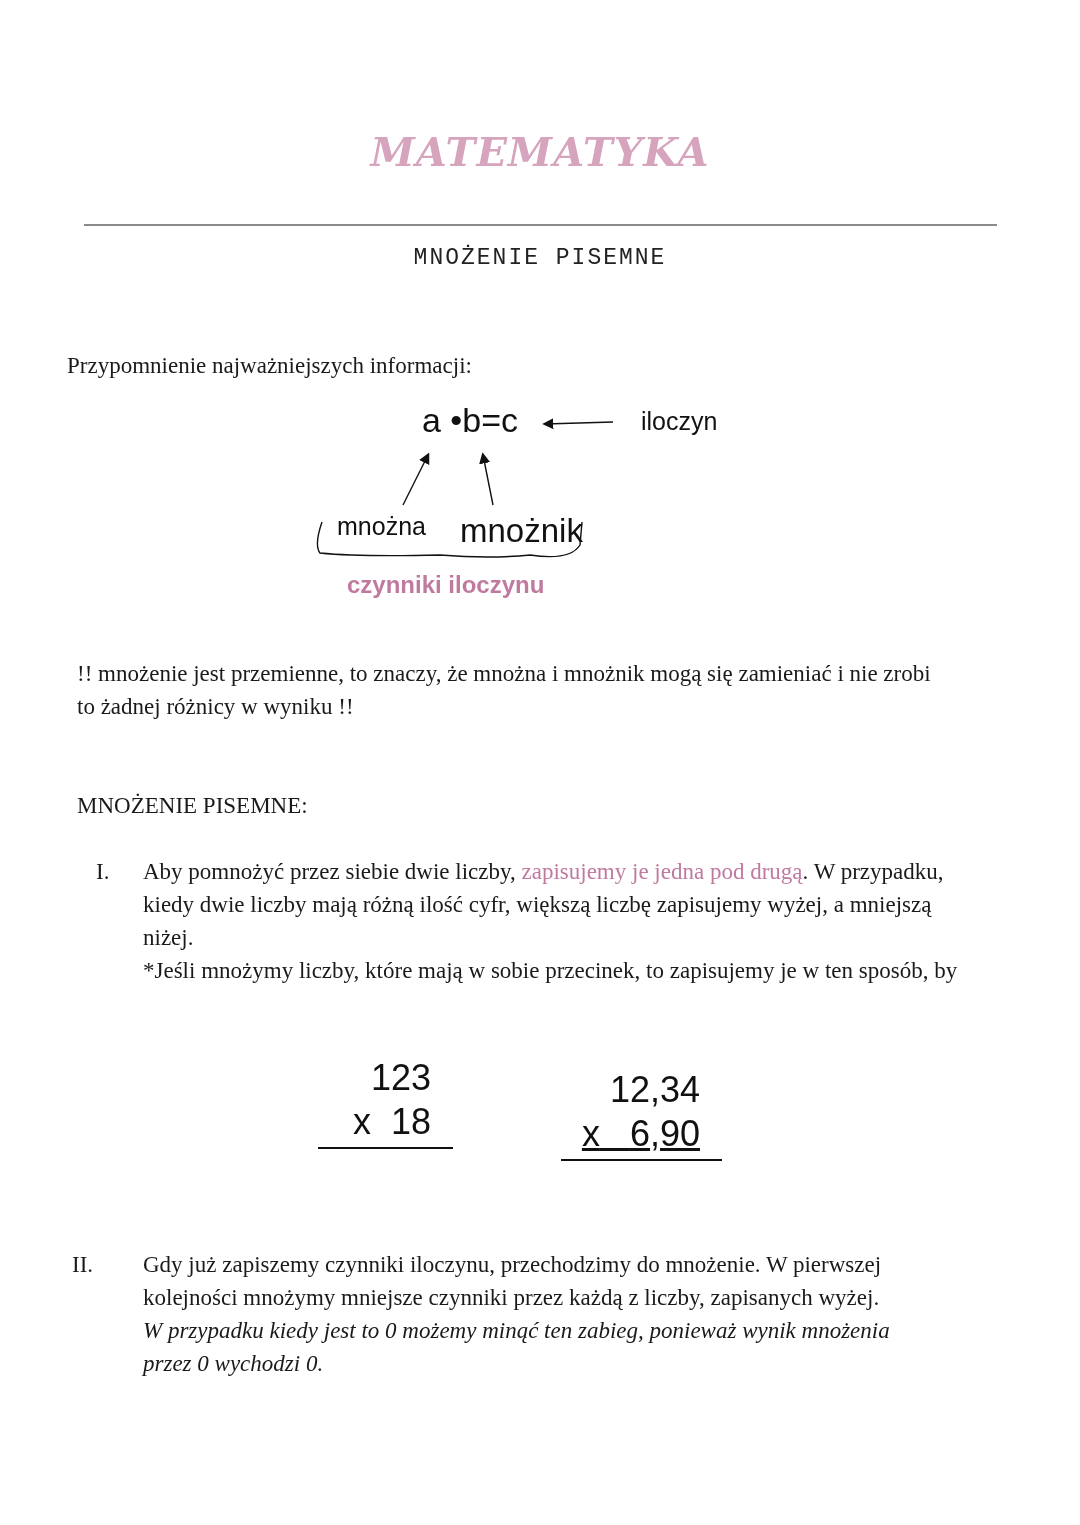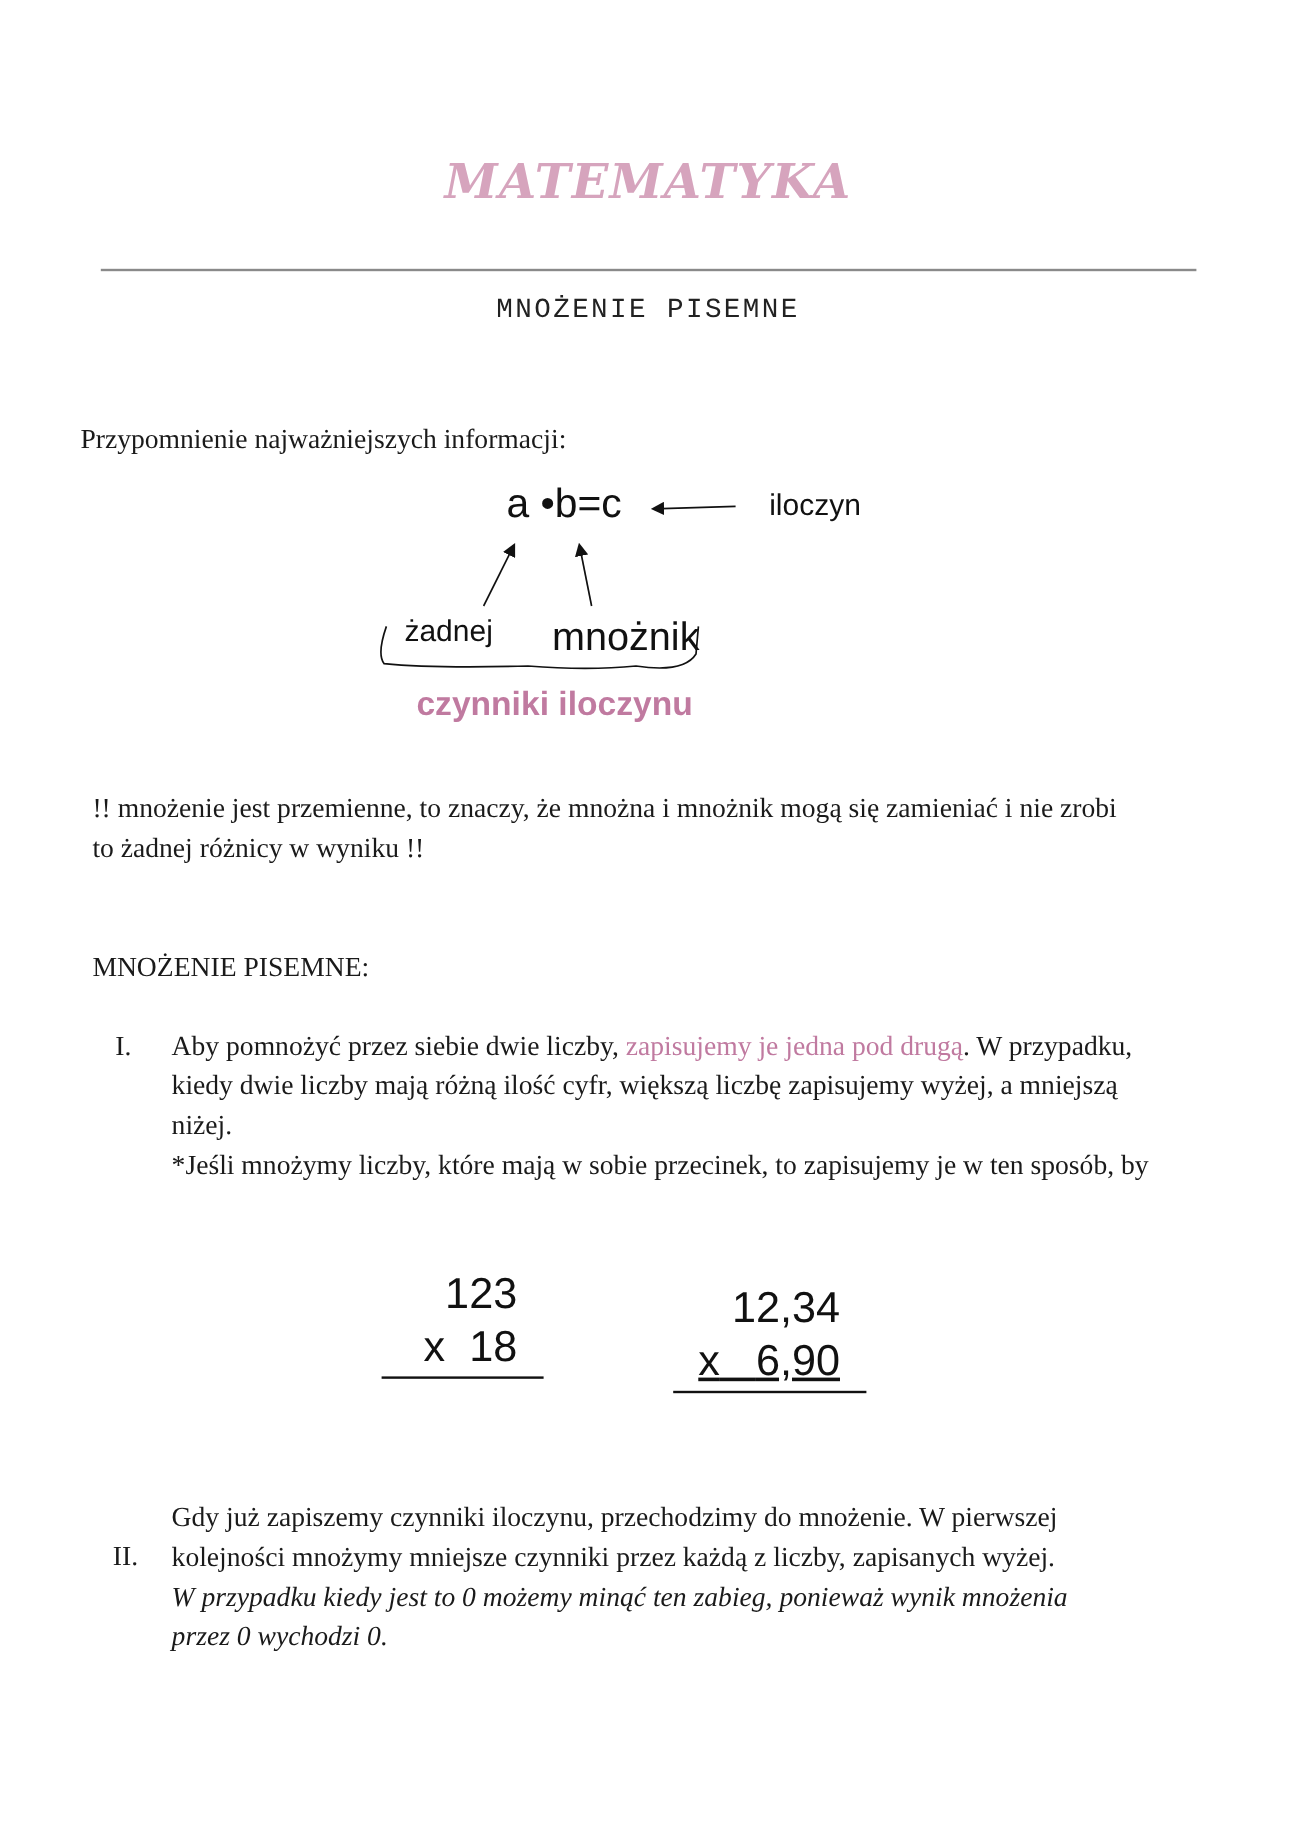--- a/index.html
+++ b/index.html
@@ -41,23 +41,23 @@
     </defs>
 
     <line x1="313" y1="27" x2="245" y2="29" stroke="#111" stroke-width="1.4" marker-end="url(#ah)"></line>
 
     <line x1="103" y1="110" x2="128" y2="60" stroke="#111" stroke-width="1.4" marker-end="url(#ah)"></line>
 
     <line x1="193" y1="110" x2="183" y2="60" stroke="#111" stroke-width="1.4" marker-end="url(#ah)"></line>
 
     <path d="M22,127 Q14,150 20,158 Q60,162 140,160 Q190,164 230,160 Q270,166 280,150 L282,127" fill="none" stroke="#111" stroke-width="1.4"></path>
   </svg>
-  <div class="abs" style="left:37px; top:117px; font-size:25px;">żadnej</div>
+  <div class="abs" style="left:37px; top:117px; font-size:25px;">mnożna</div>
   <div class="abs" style="left:160px; top:117px; font-size:33px;">mnożnik</div>
-  <div class="abs" style="left:47px; top:176px; font-size:28px; font-weight:bold; color:#c07aa0;">czynniki iloczynu</div>
+  <div class="abs" style="left:47px; top:176px; font-size:24px; font-weight:bold; color:#c07aa0;">czynniki iloczynu</div>
 </div>
 
 <div class="abs para" style="left:77px; top:657px; width:940px;">
   <div>!! mnożenie jest przemienne, to znaczy, że mnożna i mnożnik mogą się zamieniać i nie zrobi</div>
   <div>to żadnej różnicy w wyniku !!</div>
 </div>
 
 <div class="abs para" style="left:77px; top:789px;">MNOŻENIE PISEMNE:</div>
 
 <div class="abs list-num" style="left:96px; top:855px;">I.</div>
@@ -73,19 +73,19 @@
   <div class="mult" style="padding-right:22px;"><span>x</span>&nbsp;&nbsp;<span>18</span></div>
   <div style="border-top:2px solid #111; margin-top:3px;"></div>
 </div>
 
 <div class="abs" style="left:561px; top:1068px; width:161px;">
   <div class="mult" style="padding-right:22px;">12,34</div>
   <div class="mult" style="padding-right:22px;text-decoration:underline;"><span>x</span>&nbsp;&nbsp;&nbsp;<span>6,90</span></div>
   <div style="border-top:2px solid #111; margin-top:3px;"></div>
 </div>
 
-<div class="abs list-num" style="left:94px; top:1248px;margin-top:32px;">II.</div>
+<div class="abs list-num" style="left:72px; top:1248px;">II.</div>
 <div class="abs para" style="left:143px; top:1248px; width:870px;">
   <div>Gdy już zapiszemy czynniki iloczynu, przechodzimy do mnożenie. W pierwszej</div>
   <div>kolejności mnożymy mniejsze czynniki przez każdą z liczby, zapisanych wyżej.</div>
   <div class="ital">W przypadku kiedy jest to 0 możemy minąć ten zabieg, ponieważ wynik mnożenia</div>
   <div class="ital">przez 0 wychodzi 0.</div>
 </div>
 
 </body></html>

